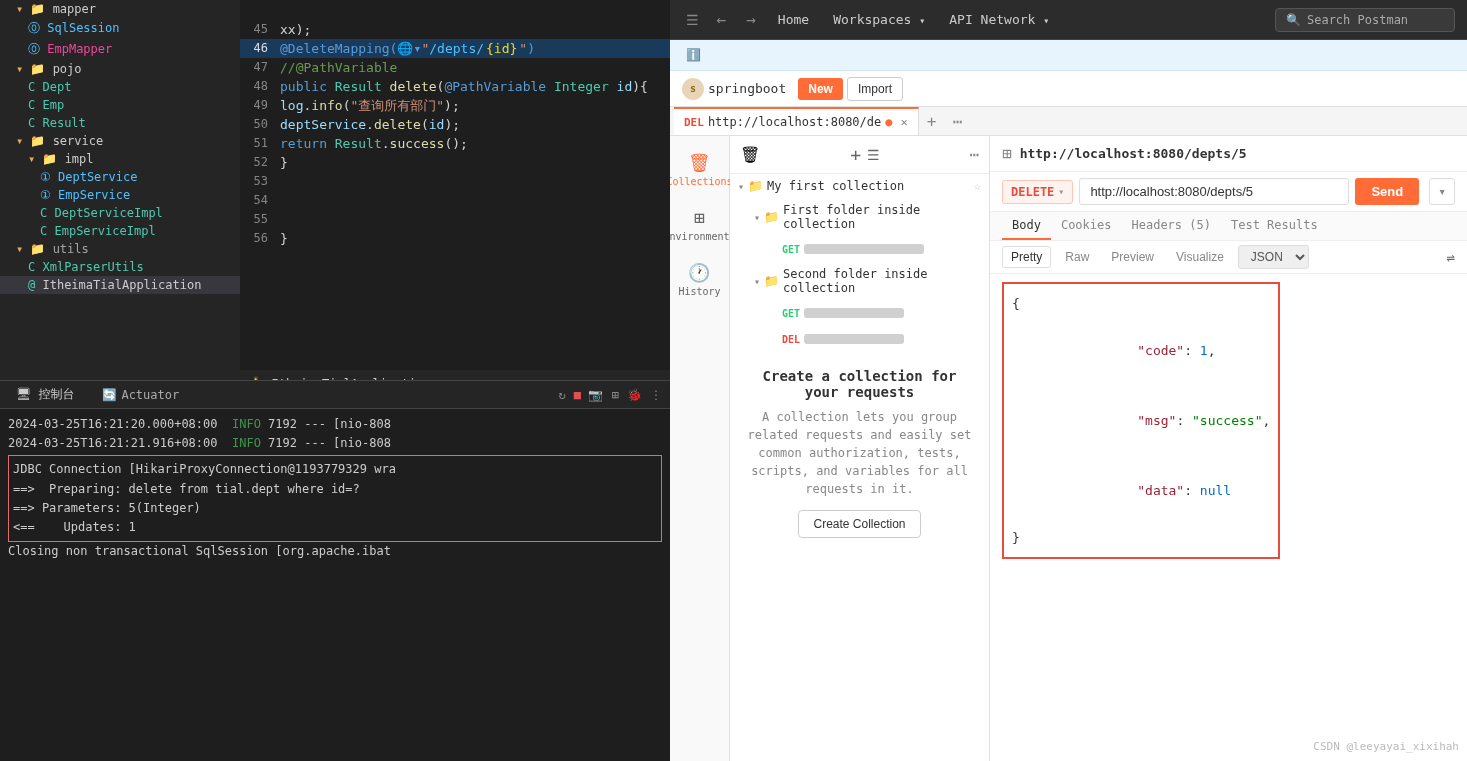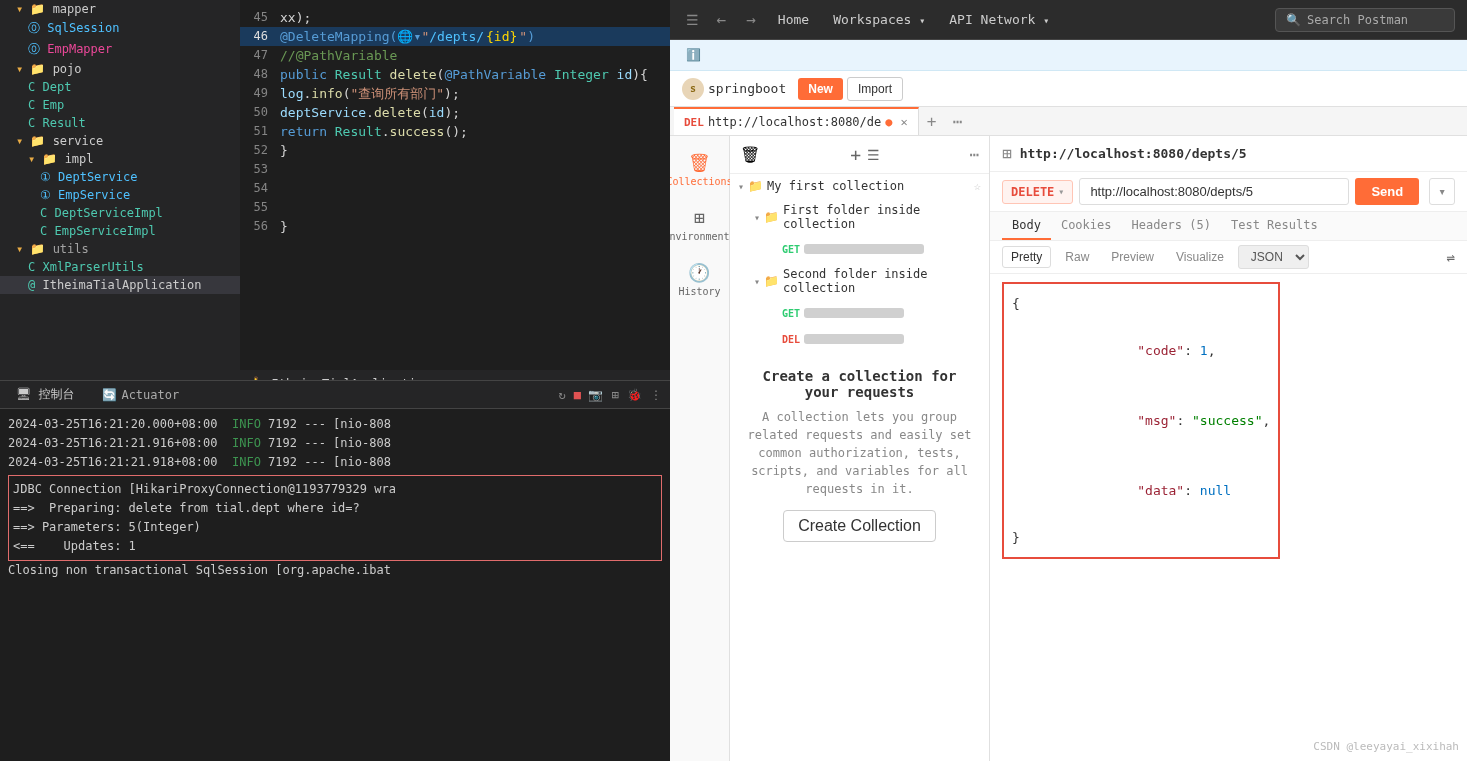--- a/index.html
+++ b/index.html
@@ -88,21 +88,21 @@
     .pm-coll-star { color: #ccc; font-size: 12px; }
     .pm-folder-icon { color: #e8a838; font-size: 12px; }
     .pm-req-method { font-size: 10px; font-weight: bold; }
     .pm-req-get { color: #2ecc71; }
     .pm-req-del { color: #e74c3c; }
     .pm-req-name { color: #555; font-size: 12px; width: 140px; background: #e0e0e0; height: 10px; border-radius: 3px; }
 
     .pm-create-section { padding: 16px; text-align: center; }
     .pm-create-title { font-size: 14px; font-weight: bold; color: #333; margin-bottom: 8px; }
     .pm-create-desc { font-size: 12px; color: #888; margin-bottom: 12px; line-height: 1.5; }
-    .pm-create-btn { border: 1px solid #ccc; background: #fff; border-radius: 4px; padding: 6px 14px; font-size: 16px; color: #333; cursor: pointer; }
+    .pm-create-btn { border: 1px solid #ccc; background: #fff; border-radius: 4px; padding: 6px 14px; font-size: 12px; color: #333; cursor: pointer; }
 
     
     .pm-request-area { flex: 1; display: flex; flex-direction: column; overflow: hidden; }
     .pm-url-bar { display: flex; align-items: center; padding: 8px 12px; gap: 8px; border-bottom: 1px solid #eee; }
 
     .pm-method-row { display: flex; align-items: center; padding: 6px 12px; gap: 6px; border-bottom: 1px solid #eee; }
     .pm-method-select { background: #fff3f0; border: 1px solid #ffc5b5; border-radius: 3px; padding: 4px 8px; font-size: 12px; color: #e74c3c; font-weight: bold; cursor: pointer; display: flex; align-items: center; gap: 4px; }
     .pm-method-chevron { font-size: 10px; color: #999; }
     .pm-url-input { flex: 1; border: 1px solid #ddd; border-radius: 3px; padding: 5px 10px; font-size: 13px; color: #333; }
     .pm-send-btn { background: #ff6c37; color: #fff; border: none; border-radius: 3px; padding: 6px 16px; font-size: 13px; cursor: pointer; font-weight: bold; }
@@ -183,21 +183,21 @@
   </div>
   <div class="tree-item tree-indent-2">
     <span style="color:#4ec9b0">C</span> <span style="color:#4ec9b0">XmlParserUtils</span>
   </div>
   <div class="tree-item tree-indent-2 selected">
     <span style="color:#4ec9b0">@</span> <span style="color:#ccc">ItheimaTialApplication</span>
   </div>
 </div>
 
 <div class="code-editor">
-  <div style="padding-top: 8px;">
+  <div style="padding-top: 20px;">
     <div class="code-line">
       <span class="line-num">45</span>
       <span class="line-content"><span class="op">    xx);</span></span>
     </div>
     <div class="code-line line-46">
       <span class="line-num" style="color:#ddd">46</span>
       <span class="line-content">
         <span class="annotation">@DeleteMapping(</span><span style="color:#888">🌐</span><span class="annotation">▾</span><span class="string">"</span><span class="url-path">/depts/</span><span class="url-var">{id}</span><span class="string">"</span><span class="annotation">)</span>
       </span>
     </div>
@@ -273,23 +273,20 @@
       <span style="cursor:pointer;">🐞</span>
       <span style="cursor:pointer;">⋮</span>
     </div>
   </div>
   <div class="terminal-body">
     <div class="log-line">
       2024-03-25T16:21:20.000+08:00&nbsp;&nbsp;<span class="info">INFO</span>&nbsp;7192 --- [nio-808
     </div>
     <div class="log-line">
       2024-03-25T16:21:21.916+08:00&nbsp;&nbsp;<span class="info">INFO</span>&nbsp;7192 --- [nio-808
-    </div>
-    <div class="log-line">
-      2024-03-25T16:21:21.918+08:00&nbsp;&nbsp;<span class="info">INFO</span>&nbsp;7192 --- [nio-808
     </div>
     <div class="red-box">
       <div class="log-line">JDBC Connection [HikariProxyConnection@1193779329 wra</div>
       <div class="log-line">==&gt;&nbsp; Preparing: delete from tial.dept where id=?</div>
       <div class="log-line">==&gt; Parameters: 5(Integer)</div>
       <div class="log-line">&lt;==&nbsp;&nbsp;&nbsp;&nbsp;Updates: 1</div>
     </div>
     <div class="log-line">Closing non transactional SqlSession [org.apache.ibat</div>
   </div>
 </div>

